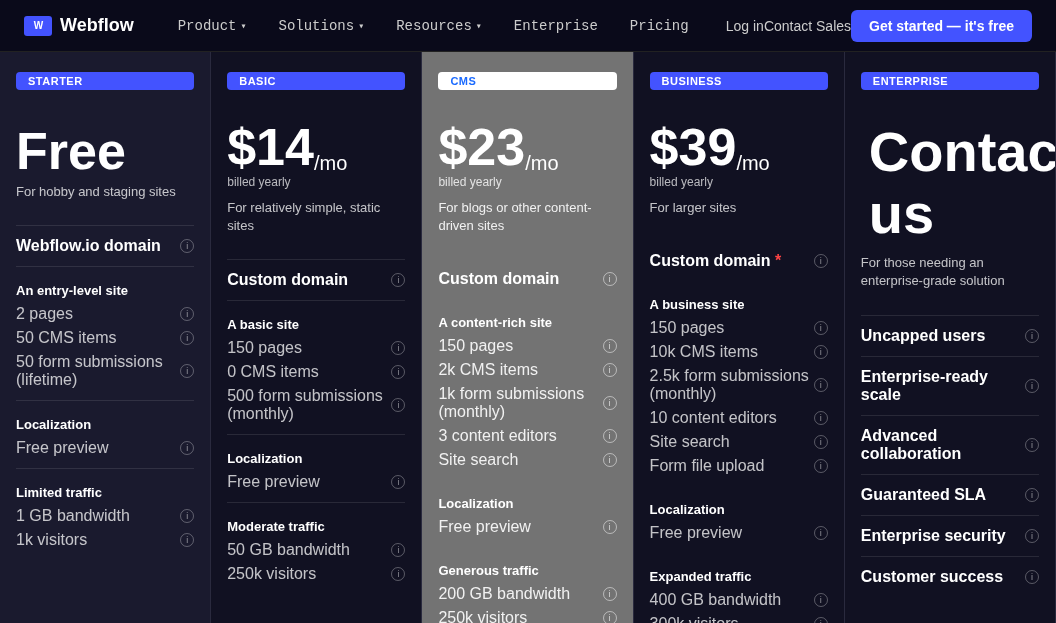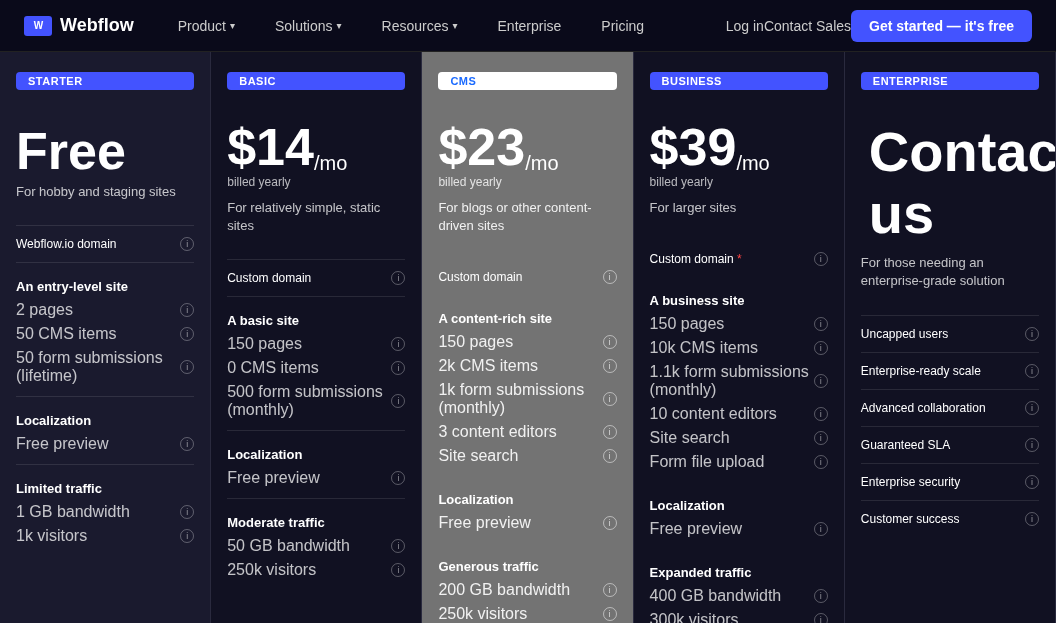--- a/index.html
+++ b/index.html
@@ -18,21 +18,21 @@
       display: flex; align-items: center; gap: 8px; margin-right: 32px;
     }
     .nav-logo-icon {
       width: 28px; height: 20px;
       background: #4353ff;
       border-radius: 3px;
       display: flex; align-items: center; justify-content: center;
       font-weight: 900; font-size: 10px; color: #fff; letter-spacing: -1px;
     }
     .nav-logo-text { font-weight: 700; font-size: 18px; color: #fff; }
-    .nav-links { display: flex; gap: 16px; flex: 1; }
+    .nav-links { display: flex; gap: 8px; flex: 1; font-family: Liberation Mono, monospace; }
     .nav-link {
       color: #ccc; font-size: 14px; padding: 6px 12px;
       cursor: pointer; border-radius: 4px; display: flex; align-items: center; gap: 4px;
       text-decoration: none;
     }
     .nav-chevron { font-size: 10px; }
     .nav-right { display: flex; align-items: center; gap: 0; }
     .nav-btn-text { color: #ccc; font-size: 14px; cursor: pointer; }
     .nav-btn-primary {
       background: #4353ff; color: #fff; font-size: 14px; font-weight: 600;
@@ -111,21 +111,21 @@
       align-items: center;
       justify-content: space-between;
       padding: 3px 0;
     }
     .feature-label {
       font-size: 16px;
       color: rgba(255,255,255,0.75);
       flex: 1;
     }
     .feature-label.hl { color: rgba(255,255,255,0.9); }
-    .feature-label.bold { font-weight: 400; color: #fff; font-size: 12px; }
+    .feature-label.bold { font-weight: 700; color: #fff; font-size: 16px; }
     .info-icon {
       width: 14px; height: 14px;
       border: 1px solid rgba(255,255,255,0.3);
       border-radius: 50%;
       display: flex; align-items: center; justify-content: center;
       font-size: 9px;
       color: rgba(255,255,255,0.5);
       flex-shrink: 0;
       margin-left: 4px;
     }
@@ -338,21 +338,21 @@
     <div class="feature-section-title">A business site</div>
     <div class="feature-row">
       <span class="feature-label">150 pages</span>
       <div class="info-icon">i</div>
     </div>
     <div class="feature-row">
       <span class="feature-label">10k CMS items</span>
       <div class="info-icon">i</div>
     </div>
     <div class="feature-row">
-      <span class="feature-label">1.1k form submissions (monthly)</span>
+      <span class="feature-label">2.5k form submissions (monthly)</span>
       <div class="info-icon">i</div>
     </div>
     <div class="feature-row">
       <span class="feature-label">10 content editors</span>
       <div class="info-icon">i</div>
     </div>
     <div class="feature-row">
       <span class="feature-label">Site search</span>
       <div class="info-icon">i</div>
     </div>

